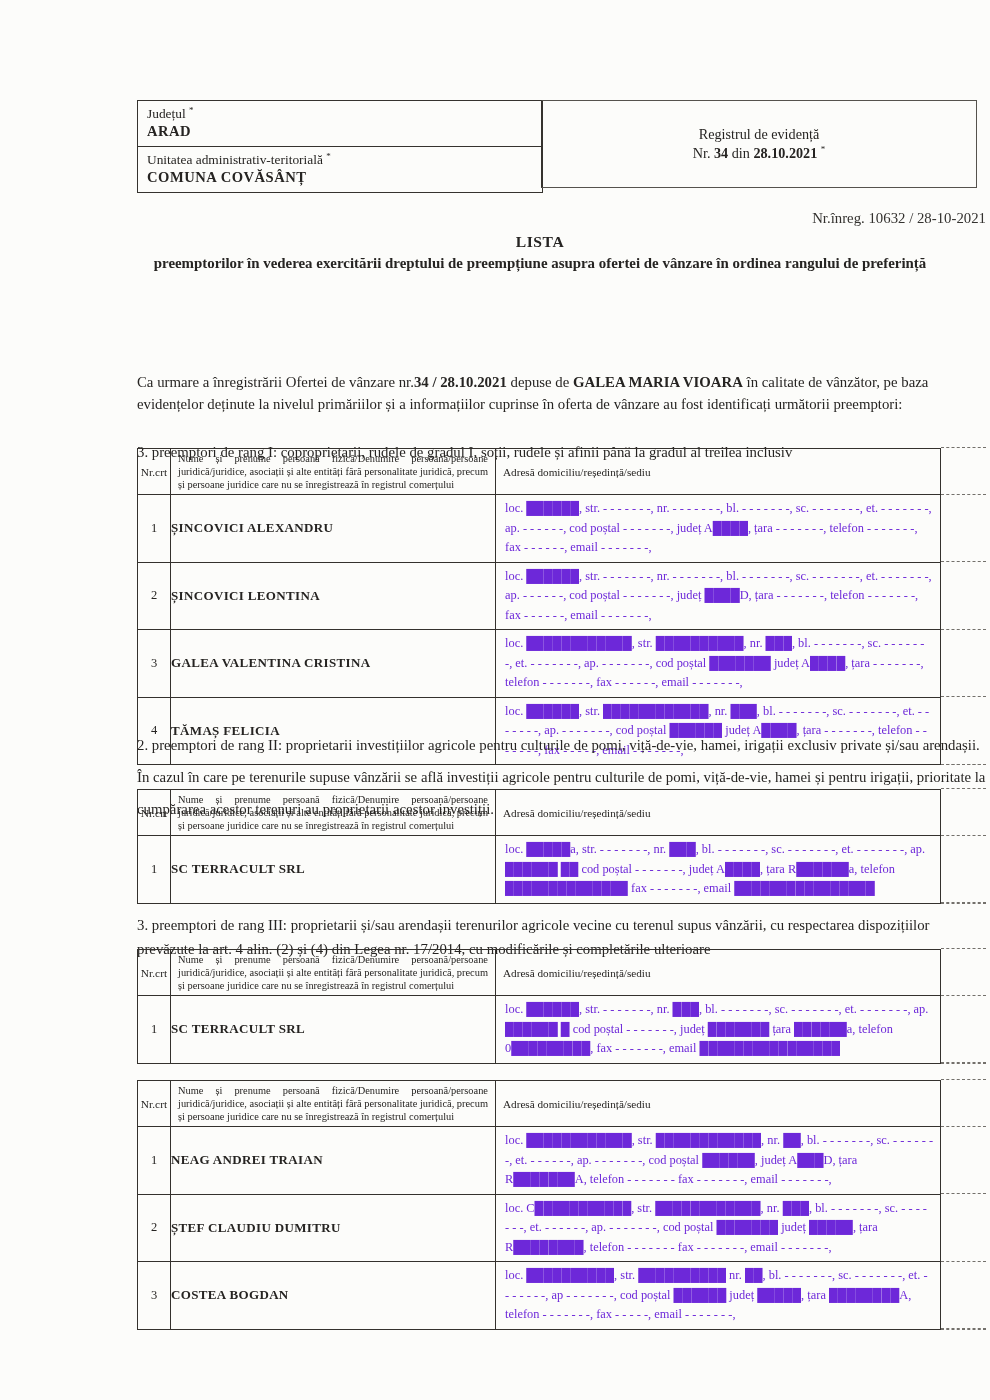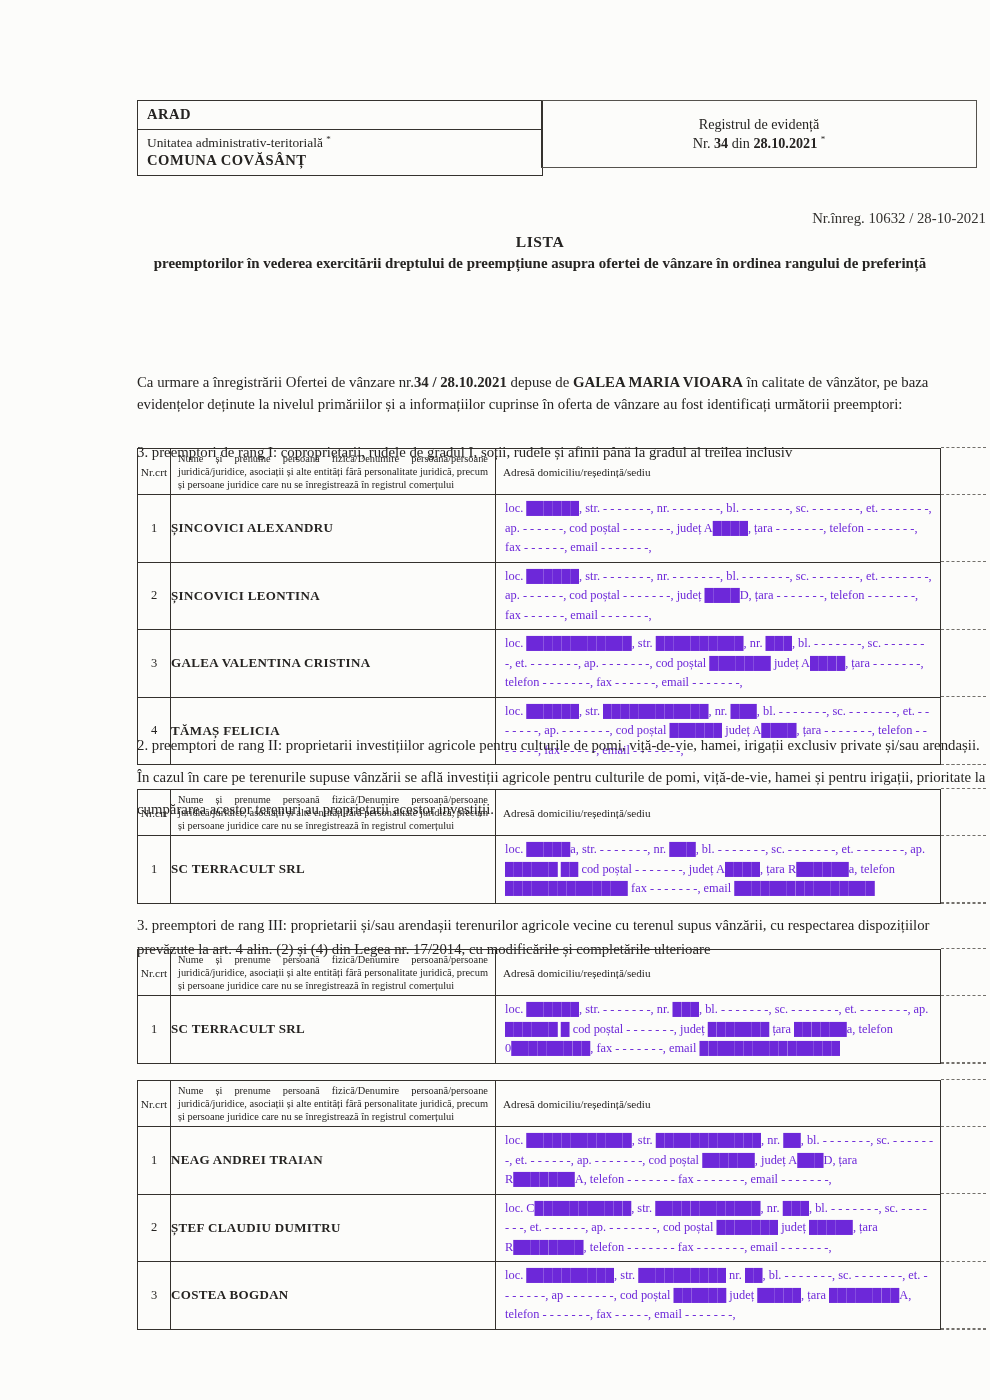--- a/index.html
+++ b/index.html
@@ -18,21 +18,21 @@
   .hdr-left{
     position:absolute;left:137px;top:100px;width:404px;
     border:1.6px solid #35322e;
   }
   .hdr-cell{padding:4px 9px 6px 9px;}
   .hdr-cell + .hdr-cell{border-top:1.8px solid #35322e;}
   .hdr-label{font-size:13.4px;line-height:17px;}
   .hdr-value{font-size:14.6px;font-weight:bold;letter-spacing:.5px;line-height:18px;}
   sup.star{font-size:9px;vertical-align:super;line-height:0;}
   .hdr-right{
-    position:absolute;left:541px;top:100px;width:436px;height:68px;
+    position:absolute;left:541px;top:100px;width:436px;height:88px;
     border:1.4px solid #55524d;border-left:1.6px solid #35322e;
     display:flex;flex-direction:column;align-items:center;justify-content:center;
     box-sizing:border-box;
   }
   .reg-title{font-size:14.2px;line-height:19px;}
   .reg-nr{font-size:14.2px;line-height:19px;font-family:Liberation Serif, serif;}
   .reg-nr b{font-weight:bold;}
   .regentry{
     position:absolute;top:210px;left:600px;width:386px;
     text-align:right;font-size:14.8px;color:#33312e;
@@ -89,20 +89,21 @@
   
   .dash-ext{position:absolute;left:941px;width:45px;height:0;border-top:1.4px dashed #73706b;}
 </style>
 </head>
 <body>
 
 <div id="page">
 
   <div class="hdr-left">
     <div class="hdr-cell">
+      <div class="hdr-label"><span>Județul</span> <sup class="star">*</sup></div>
       <div class="hdr-value">ARAD</div>
     </div>
     <div class="hdr-cell">
       <div class="hdr-label"><span>Unitatea administrativ-teritorială</span> <sup class="star">*</sup></div>
       <div class="hdr-value">COMUNA COVĂSÂNȚ</div>
     </div>
   </div>
 
   <div class="hdr-right">
     <div class="reg-title">Registrul de evidență</div>

